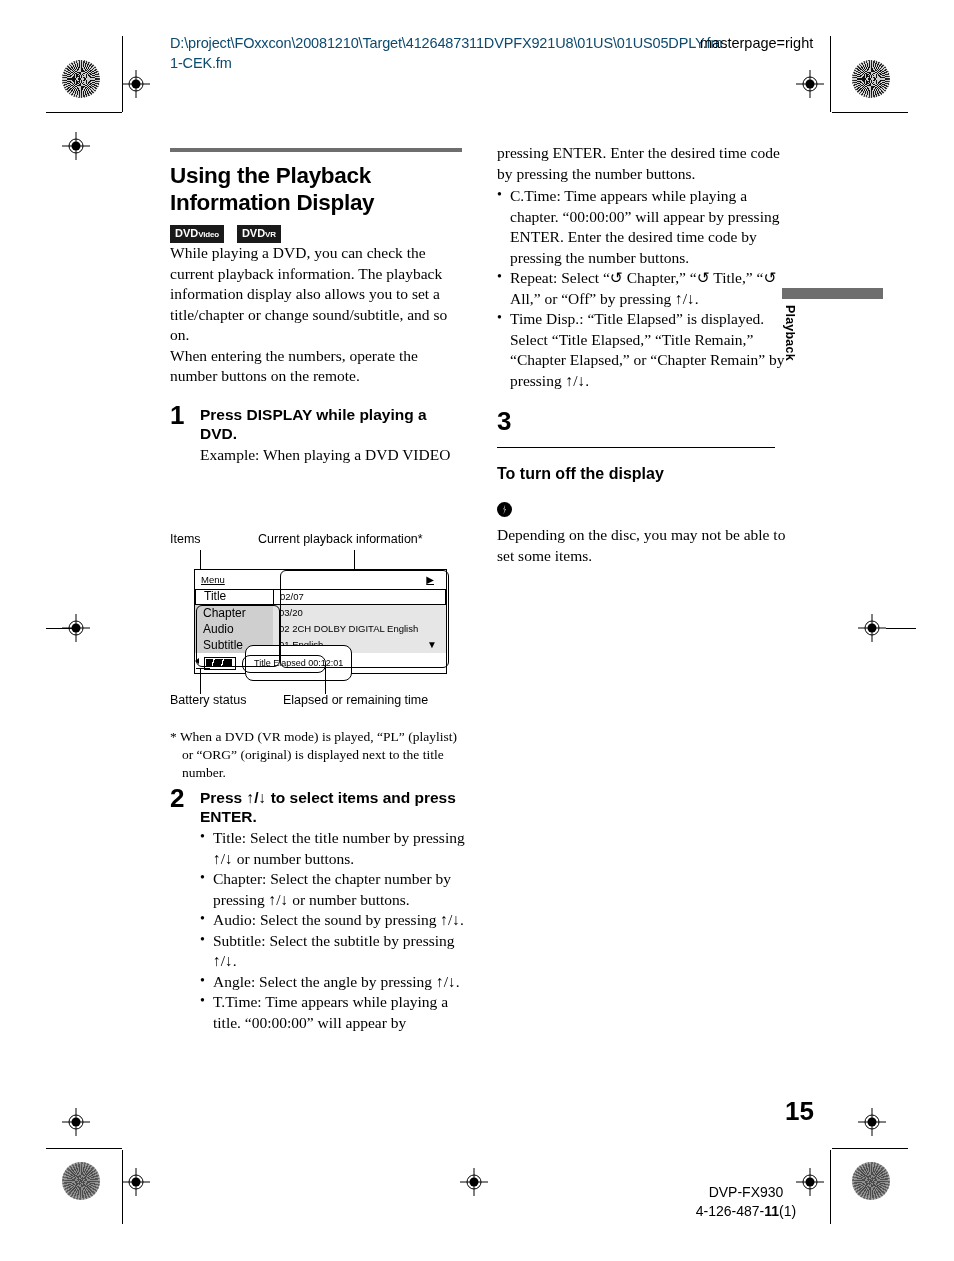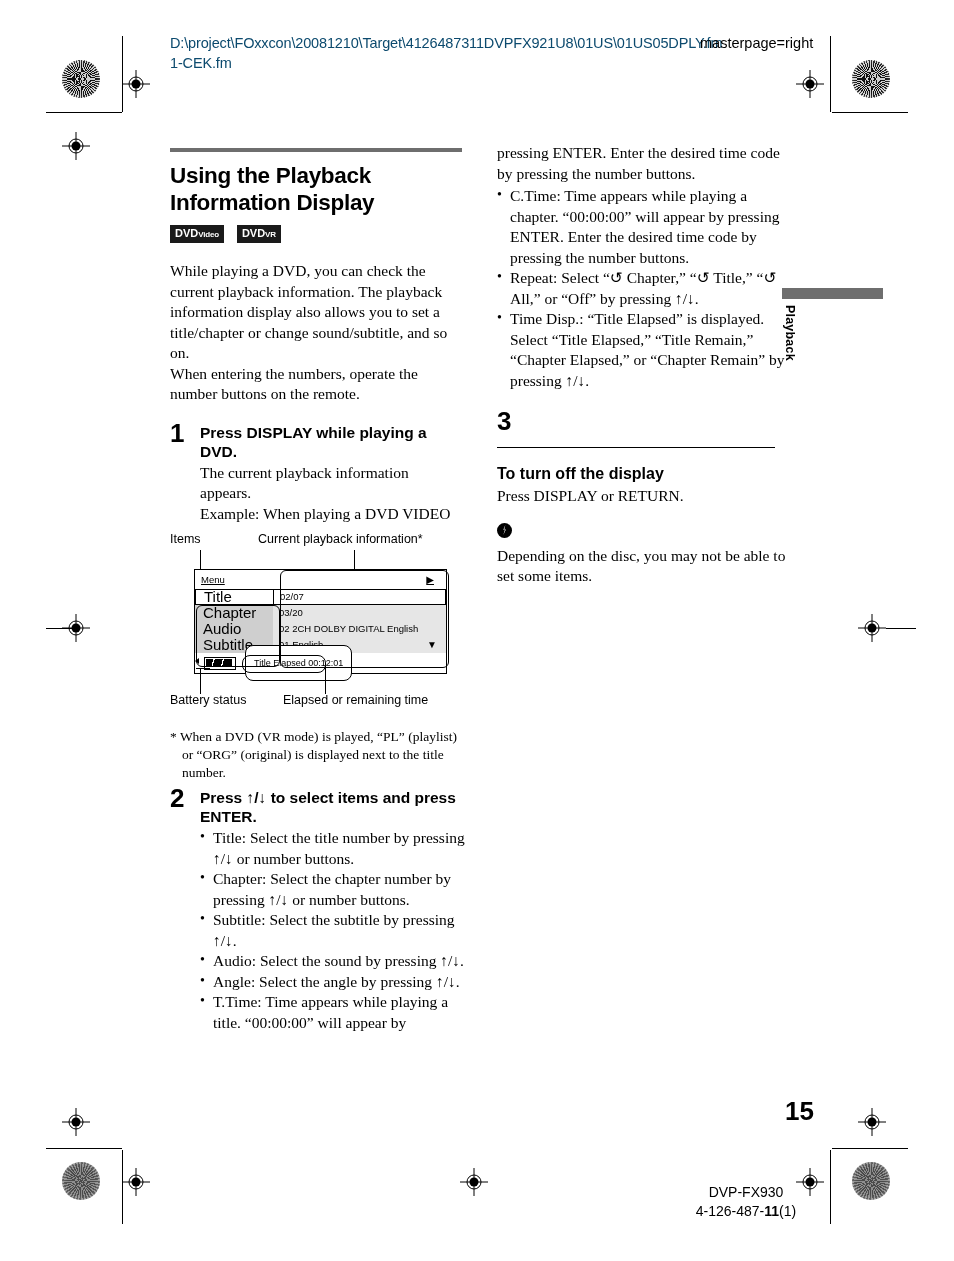--- a/index.html
+++ b/index.html
@@ -89,21 +89,21 @@
   }
   h1.title {
     font-family: "Liberation Sans", sans-serif;
     font-weight: bold;
     font-size: 22.5px;
     line-height: 27px;
     margin: 0 0 8px 0;
     letter-spacing: -0.3px;
   }
 
-  .badges { margin: 6px 0 18px 0; }
+  .badges { margin: 6px 0 0 0; }
   .badge {
     display: inline-block;
     background: #1a1a1a;
     color: #fff;
     padding: 2px 5px 2px 5px;
     margin-right: 9px;
     font-family: "Liberation Sans", sans-serif;
     font-size: 11px;
     line-height: 12px;
     font-weight: bold;
@@ -214,21 +214,21 @@
     font-size: 10px;
     line-height: 1;
   }
   .osd-item {
     flex: 0 0 78px;
     padding-left: 8px;
     background: #cfcfcf;
     height: 16px;
     line-height: 16px;
     box-sizing: border-box;
-    font-size: 15px;
+    font-size: 12px;
   }
   .osd-val {
     flex: 1 1 auto;
     padding-left: 6px;
     background: #e6e6e6;
     height: 16px;
     line-height: 16px;
     box-sizing: border-box;
     font-size: 9.5px;
     position: relative;
@@ -499,21 +499,20 @@
       <span class="badge"><span>DVD</span><span class="sub">VR</span></span>
     </div>
 
     <p class="body">While playing a DVD, you can check the current playback information. The playback information display also allows you to set a title/chapter or change sound/subtitle, and so on.</p>
     <p class="body">When entering the numbers, operate the number buttons on the remote.</p>
 
     <div class="step">
       <div class="step-num">1</div>
       <div class="step-body">
         <div class="step-head">Press DISPLAY while playing a DVD.</div>
-        <div class="step-text">The current playback information appears.</div>
         <div class="step-text">Example: When playing a DVD VIDEO</div>
       </div>
     </div>
   </div>
 
   <div class="figure">
     <span class="fig-label" style="left:0px; top:0px;">Items</span>
     <span class="fig-label" style="left:88px; top:0px;">Current playback information*</span>
 
     <div class="lead" style="left:30px; top:18px; width:1.2px; height:78px;"></div>
@@ -567,22 +566,22 @@
   </div>
 
   <div style="position:absolute; left:170px; top:786px; width:300px;">
     <div class="step" style="margin-top:0;">
       <div class="step-num">2</div>
       <div class="step-body">
         <div class="step-head">Press ↑/↓ to select items and press ENTER.</div>
         <ul class="dash">
           <li>Title: Select the title number by pressing ↑/↓ or number buttons.</li>
           <li>Chapter: Select the chapter number by pressing ↑/↓ or number buttons.</li>
+          <li>Audio: Select the sound by pressing ↑/↓.</li>
           <li>Subtitle: Select the subtitle by pressing ↑/↓.</li>
-          <li>Audio: Select the sound by pressing ↑/↓.</li>
           <li>Angle: Select the angle by pressing ↑/↓.</li>
           <li>T.Time: Time appears while playing a title. “00:00:00” will appear by</li>
         </ul>
       </div>
     </div>
   </div>
 
   <div class="col-right">
     <p class="body">pressing ENTER. Enter the desired time code by pressing the number buttons.</p>
     <ul class="dash">
@@ -591,21 +590,20 @@
       <li>Time Disp.: “Title Elapsed” is displayed. Select “Title Elapsed,” “Title Remain,” “Chapter Elapsed,” or “Chapter Remain” by pressing ↑/↓.</li>
     </ul>
 
     <div class="step" style="margin-top:18px;">
       <div class="step-num">3</div>
     </div>
 
     <div class="hr-thin"></div>
 
     <h3 class="sub">To turn off the display</h3>
-    <p class="body">Press DISPLAY or RETURN.</p>
 
     <div class="note-icon"></div>
     <p class="body">Depending on the disc, you may not be able to set some items.</p>
   </div>
 
   <div class="sidetab-bar"></div>
   <div class="sidetab-text">Playback</div>
 
   <div class="pagenum">15</div>
   <div class="footer-model">DVP-FX930</div>

